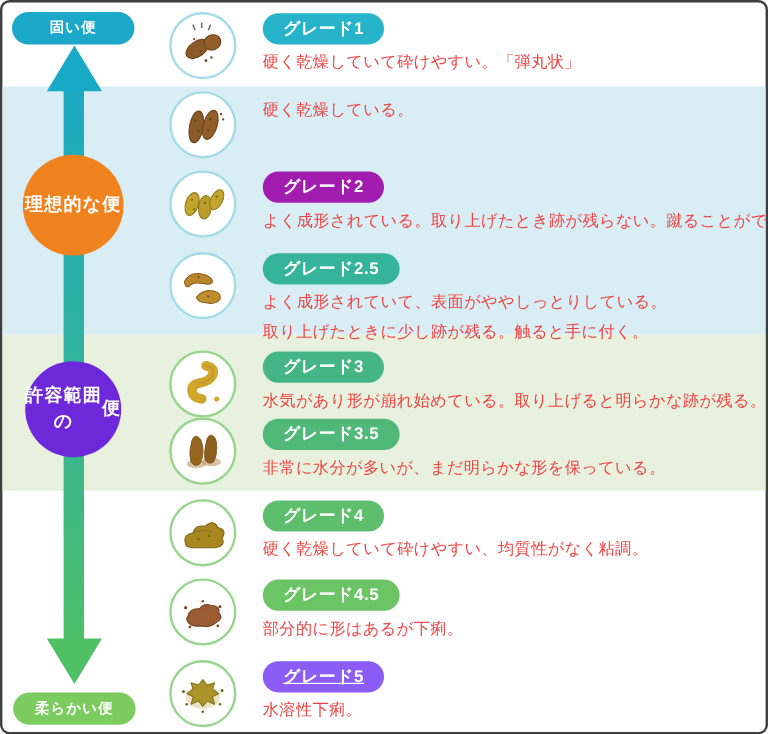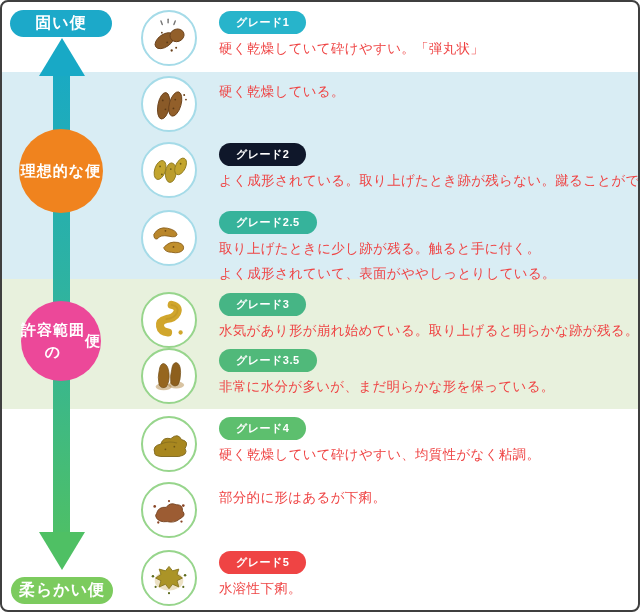--- a/index.html
+++ b/index.html
@@ -11,36 +11,36 @@
   .band{position:absolute;left:0;width:100%;z-index:0;}
   .band-blue{top:70px;height:207px;}
   .band-green{top:277px;height:130px;}
 
   
   .arrow-shaft{position:absolute;left:51px;top:52px;width:17px;height:494px;z-index:1;
     background:linear-gradient(180deg,#18a9c6 0%,#2fb3a0 48%,#4fc064 100%);}
   .arrow-head{position:absolute;left:37px;width:0;height:0;z-index:1;}
   .arrow-head-up{top:36px;border-left:23px solid transparent;border-right:23px solid transparent;border-bottom:38px solid #18a9c6;}
   .arrow-head-down{top:530px;border-left:23px solid transparent;border-right:23px solid transparent;border-top:38px solid #4fc064;}
-  .scale-pill{position:absolute;z-index:2;color:#fff;font-weight:bold;font-size:16px;
+  .scale-pill{position:absolute;z-index:2;color:#fff;font-weight:bold;font-size:12px;
     display:flex;align-items:center;justify-content:center;border-radius:14px;letter-spacing:1px;}
   .pill-top{left:8px;top:8px;width:102px;height:27px;}
   .pill-bottom{left:9px;top:575px;width:102px;height:27px;}
   .zone-circle{position:absolute;z-index:2;border-radius:50%;color:#fff;font-weight:bold;font-size:15px;
     display:flex;flex-direction:row;align-items:center;justify-content:center;line-height:1.45;letter-spacing:1px;text-align:center;}
   .zone-1{left:17px;top:127px;width:84px;height:84px;}
   .zone-2{left:19px;top:299px;width:80px;height:80px;}
 
   
   .row{position:absolute;left:139px;z-index:2;display:flex;align-items:flex-start;}
   .icon-circle{width:56px;height:56px;border-radius:50%;background:#fff;border:2px solid #a5dbe8;
     box-sizing:border-box;flex:0 0 auto;display:flex;align-items:center;justify-content:center;}
   .icon-circle svg{width:50px;height:50px;display:block;}
   .row-content{margin-left:22px;padding-top:1px;width:420px;}
-  .badge{display:inline-block;color:#fff;font-weight:bold;font-size:11px;
+  .badge{display:inline-block;color:#fff;font-weight:bold;font-size:14px;
     padding:4px 17px 4px;border-radius:14px;letter-spacing:0.5px;}
   .desc{margin-top:6px;font-size:13.5px;color:#ef4444;line-height:1.4;letter-spacing:0.3px;white-space:nowrap;}
 </style>
 </head>
 <body>
 
 <div class="screen">
 
   <div class="band band-blue" style="background-color: rgb(217, 237, 244);"></div>
   <div class="band band-green" style="background-color: rgb(232, 241, 221);"></div>
@@ -49,21 +49,21 @@
   <div class="arrow-head arrow-head-up"></div>
   <div class="arrow-head arrow-head-down"></div>
 
   <div class="scale-pill pill-top" style="background-color: rgb(28, 169, 201);">固い便</div>
   <div class="scale-pill pill-bottom" style="background-color: rgb(124, 203, 94);">柔らかい便</div>
 
   <div class="zone-circle zone-1" style="background-color: rgb(240, 131, 30);">
     <span>理想的な</span>
     <span>便</span>
   </div>
-  <div class="zone-circle zone-2" style="background-color: #ec4899;">
+  <div class="zone-circle zone-2" style="background-color: #6d28d9;">
     <span>許容範囲の</span>
     <span>便</span>
   </div>
 
   <div class="row" style="top:8px">
     <div class="icon-circle" style="border-color: rgb(165, 219, 232);">
       <svg viewBox="0 0 56 56">
         <g stroke="#777" stroke-width="1.6" stroke-linecap="round">
           <line x1="19" y1="9" x2="20.5" y2="13"></line>
             <line x1="27" y1="7" x2="27" y2="11"></line>
@@ -107,38 +107,38 @@
         <ellipse cx="18" cy="28" rx="6" ry="11" transform="rotate(18 18 28)" fill="#c3a52e" stroke="#8f7a1e" stroke-width="1"></ellipse>
         <ellipse cx="30" cy="31" rx="6" ry="11" transform="rotate(6 30 31)" fill="#bb9d2c" stroke="#8f7a1e" stroke-width="1"></ellipse>
         <ellipse cx="41" cy="24" rx="5.5" ry="10" transform="rotate(26 41 24)" fill="#c3a52e" stroke="#8f7a1e" stroke-width="1"></ellipse>
         <circle cx="18" cy="24" r="1" fill="#6d5c14"></circle>
           <circle cx="30" cy="27" r="1" fill="#6d5c14"></circle>
         <circle cx="41" cy="21" r="1" fill="#6d5c14"></circle>
           <circle cx="20" cy="33" r="1" fill="#6d5c14"></circle>
       </svg>
     </div>
     <div class="row-content">
-      <span class="badge" style="background-color: #0f172a;">グレード2</span>
+      <span class="badge" style="background-color: #a21caf;">グレード2</span>
       <div class="desc">よく成形されている。取り上げたとき跡が残らない。蹴ることができる。</div>
     </div>
   </div>
 
   <div class="row" style="top:208px">
     <div class="icon-circle" style="border-color: rgb(165, 219, 232);">
       <svg viewBox="0 0 56 56">
         <path d="M11 24 Q16 15 26 17 Q36 19 37 24 Q36 28 28 26 Q18 24 15 29 Q11 30 11 24 Z" fill="#b9862b" stroke="#8a5f1c" stroke-width="1"></path>
         <path d="M22 39 Q28 31 38 33 Q46 35 44 41 Q40 46 31 44 Q24 44 22 39 Z" fill="#c08f2d" stroke="#8a5f1c" stroke-width="1"></path>
         <circle cx="24" cy="20" r="1" fill="#6e4a14"></circle>
           <circle cx="33" cy="38" r="1" fill="#6e4a14"></circle>
       </svg>
     </div>
     <div class="row-content">
       <span class="badge" style="background-color: rgb(54, 179, 155);">グレード2.5</span>
+      <div class="desc">よく成形されていて、表面がややしっとりしている。</div>
       <div class="desc">取り上げたときに少し跡が残る。触ると手に付く。</div>
-      <div class="desc">よく成形されていて、表面がややしっとりしている。</div>
     </div>
   </div>
 
   <div class="row" style="top:290px">
     <div class="icon-circle" style="border-color: rgb(151, 213, 140);">
       <svg viewBox="0 0 56 56">
         <path d="M31 11 q9 2 6 9 q-3 6-12 7 q-8 2-7 8 q1 6 9 7" stroke="#d1a62c" stroke-width="9" fill="none" stroke-linecap="round"></path>
         <path d="M31 11 q9 2 6 9 q-3 6-12 7" stroke="#b98f24" stroke-width="2" fill="none" stroke-linecap="round" opacity="0.5"></path>
         <circle cx="41" cy="42" r="2.4" fill="#d1a62c"></circle>
       </svg>
@@ -184,35 +184,36 @@
       <svg viewBox="0 0 56 56">
         <path d="M14 32 q2-8 11-7 q4-6 11-3 q8 0 7 7 q5 5-3 9 q-6 5-14 3 q-9 1-12-4 q-2-3 0-5 Z" fill="#9c5c33" stroke="#74421f" stroke-width="1"></path>
         <circle cx="12" cy="24" r="1.5" fill="#8a4526"></circle>
           <circle cx="44" cy="23" r="1.5" fill="#8a4526"></circle>
         <circle cx="16" cy="42" r="1.3" fill="#8a4526"></circle>
           <circle cx="42" cy="41" r="1.3" fill="#8a4526"></circle>
         <circle cx="28" cy="18" r="1.2" fill="#8a4526"></circle>
       </svg>
     </div>
     <div class="row-content">
+      <span class="badge" style="background-color: rgb(108, 197, 101);">グレード4.5</span>
       <div class="desc">部分的に形はあるが下痢。</div>
     </div>
   </div>
 
   <div class="row" style="top:548px">
     <div class="icon-circle" style="border-color: rgb(151, 213, 140);">
       <svg viewBox="0 0 56 56">
         <ellipse cx="28" cy="31" rx="16" ry="11" fill="#d9c48a" opacity="0.5"></ellipse>
         <path d="M28 15 l4 5 7-2-2 6 6 4-6 3 2 7-7-3-4 5-4-5-7 3 2-7-6-3 6-4-2-6 7 2 Z" fill="#ab9427" stroke="#86751e" stroke-width="1" stroke-linejoin="round"></path>
         <circle cx="10" cy="26" r="1.4" fill="#5d6b1e"></circle>
           <circle cx="46" cy="25" r="1.4" fill="#5d6b1e"></circle>
         <circle cx="13" cy="38" r="1.2" fill="#5d6b1e"></circle>
           <circle cx="44" cy="38" r="1.2" fill="#5d6b1e"></circle>
         <circle cx="28" cy="45" r="1.2" fill="#5d6b1e"></circle>
       </svg>
     </div>
     <div class="row-content">
-      <span class="badge" style="background-color: #ef4444;">グレード5</span>
+      <span class="badge" style="background-color: #8b5cf6; text-decoration: underline;">グレード5</span>
       <div class="desc">水溶性下痢。</div>
     </div>
   </div>
 
 </div>
 
 </body></html>

